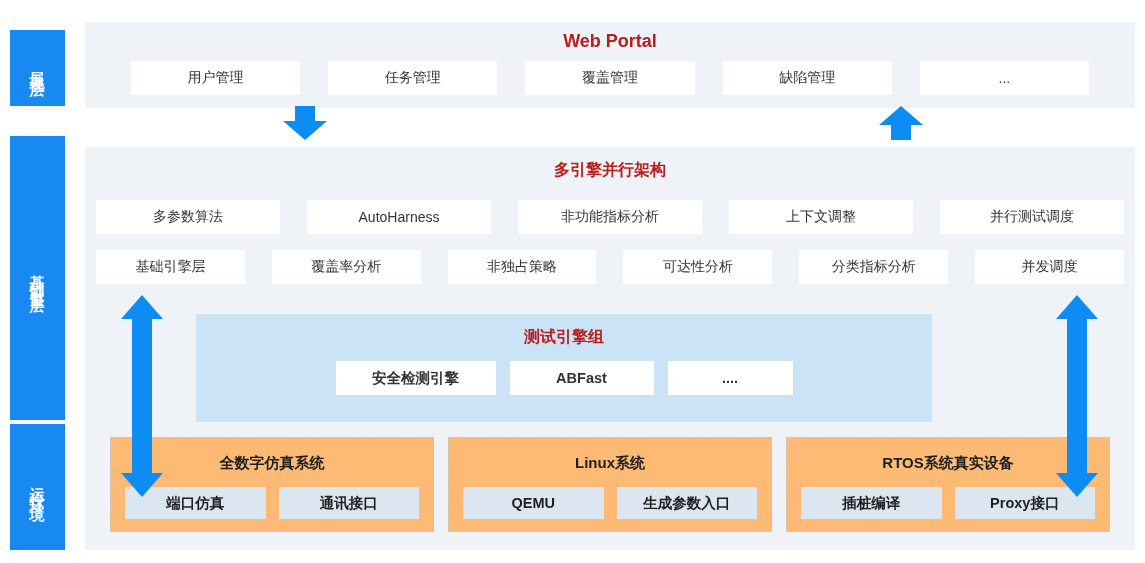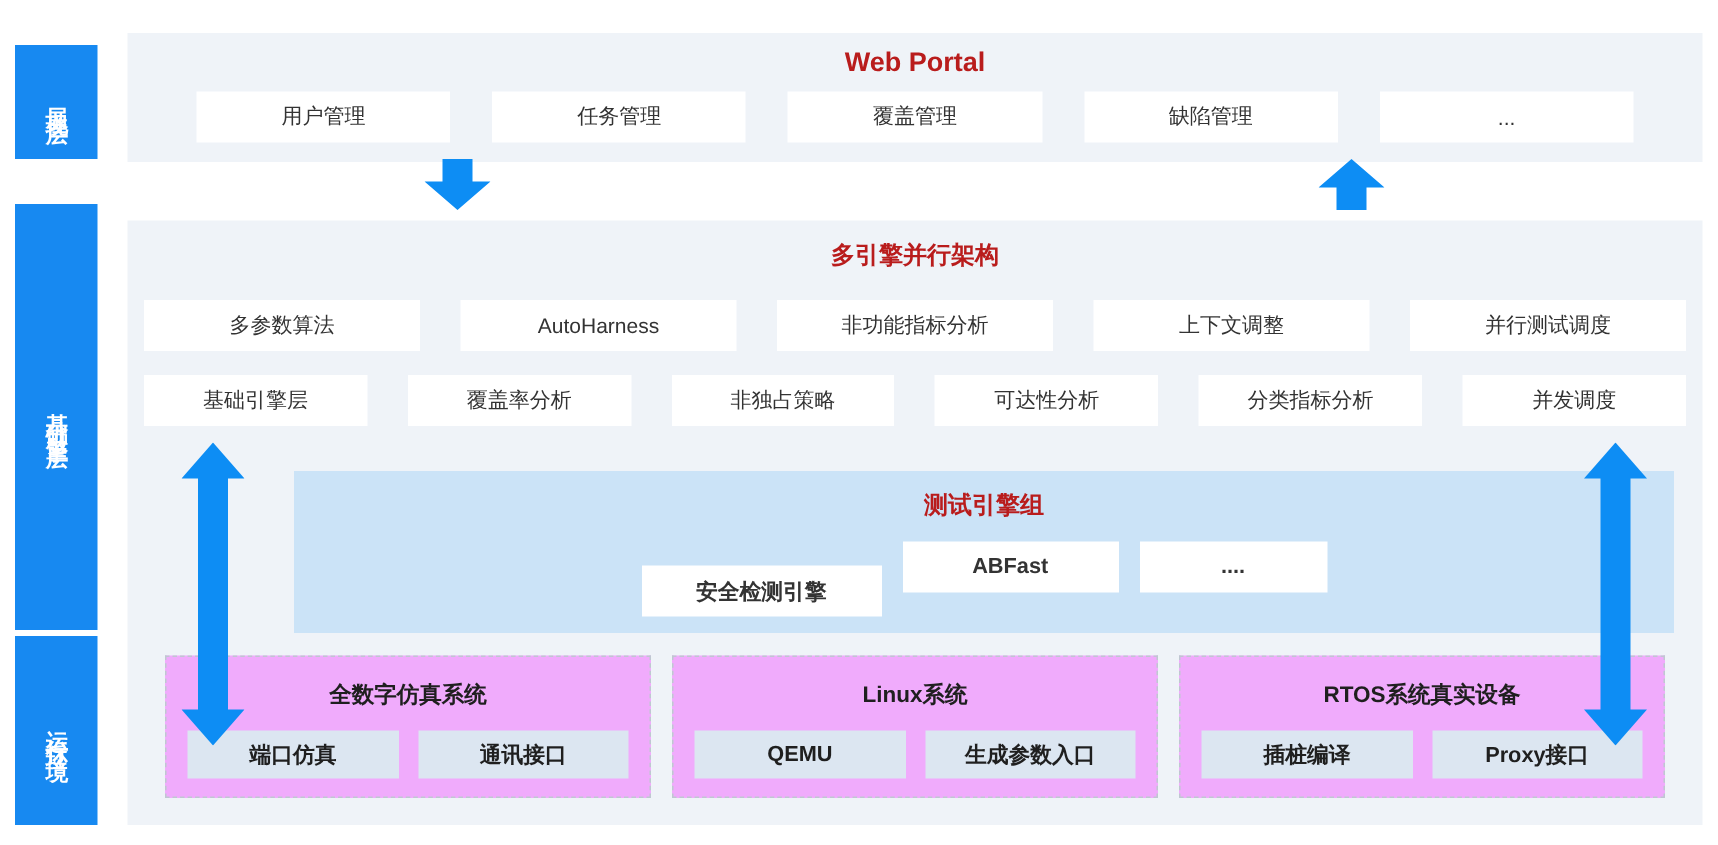--- a/index.html
+++ b/index.html
@@ -37,29 +37,29 @@
 
   .portal-row { display:flex; gap:28px; padding:0 46px; margin-top:9px; }
   .portal-row .box { flex:1; }
 
   .arch-row { display:flex; gap:27px; padding:0 11px; }
   .arch-row .box { flex:1; }
   .arch-row-1 { margin-top:19px; }
   .arch-row-2 { margin-top:16px; }
 
   
-  .engine-group { position:absolute; left:111px; top:167px; width:920px; height:108px; background:#CBE3F7; }
+  .engine-group { position:absolute; left:111px; top:167px; width:736px; height:108px; background:#CBE3F7; }
   .engine-title { font-size:16px; padding-top:13px; }
   .engine-row { display:flex; gap:14px; justify-content:center; margin-top:13px; }
   .engine-row .box { font-weight:bold; font-size:14.5px; }
-  .ew1 { width:160px;margin-top:16px; } .ew2 { width:144px; } .ew3 { width:177px; } .ew4 { width:125px; }
+  .ew1 { width:160px; } .ew2 { width:144px; } .ew3 { width:177px; } .ew4 { width:125px; }
 
   
   .runtime-row { display:flex; gap:14px; padding:0 25px; margin-top:5px; }
-  .dashed-box { flex:1; height:95px; background:#f0abfc; border:1px dashed #bfc7d1; }
+  .dashed-box { flex:1; height:95px; background:#fdba74; border:1px dashed #bfc7d1; }
   .dashed-title { text-align:center; font-weight:bold; font-size:15px; color:#1f1f1f; margin-top:16px; }
   .dashed-items { display:flex; gap:13px; padding:0 14px; margin-top:14px; }
   .sub-box {
     flex:1; height:32px; background:#DCE6F1; display:flex; align-items:center; justify-content:center;
     font-weight:bold; font-size:14.5px; color:#1f1f1f; white-space:nowrap;
   }
 
   
   .arrow { position:absolute; z-index:5; line-height:0; }
   .arrow svg { display:block; }

